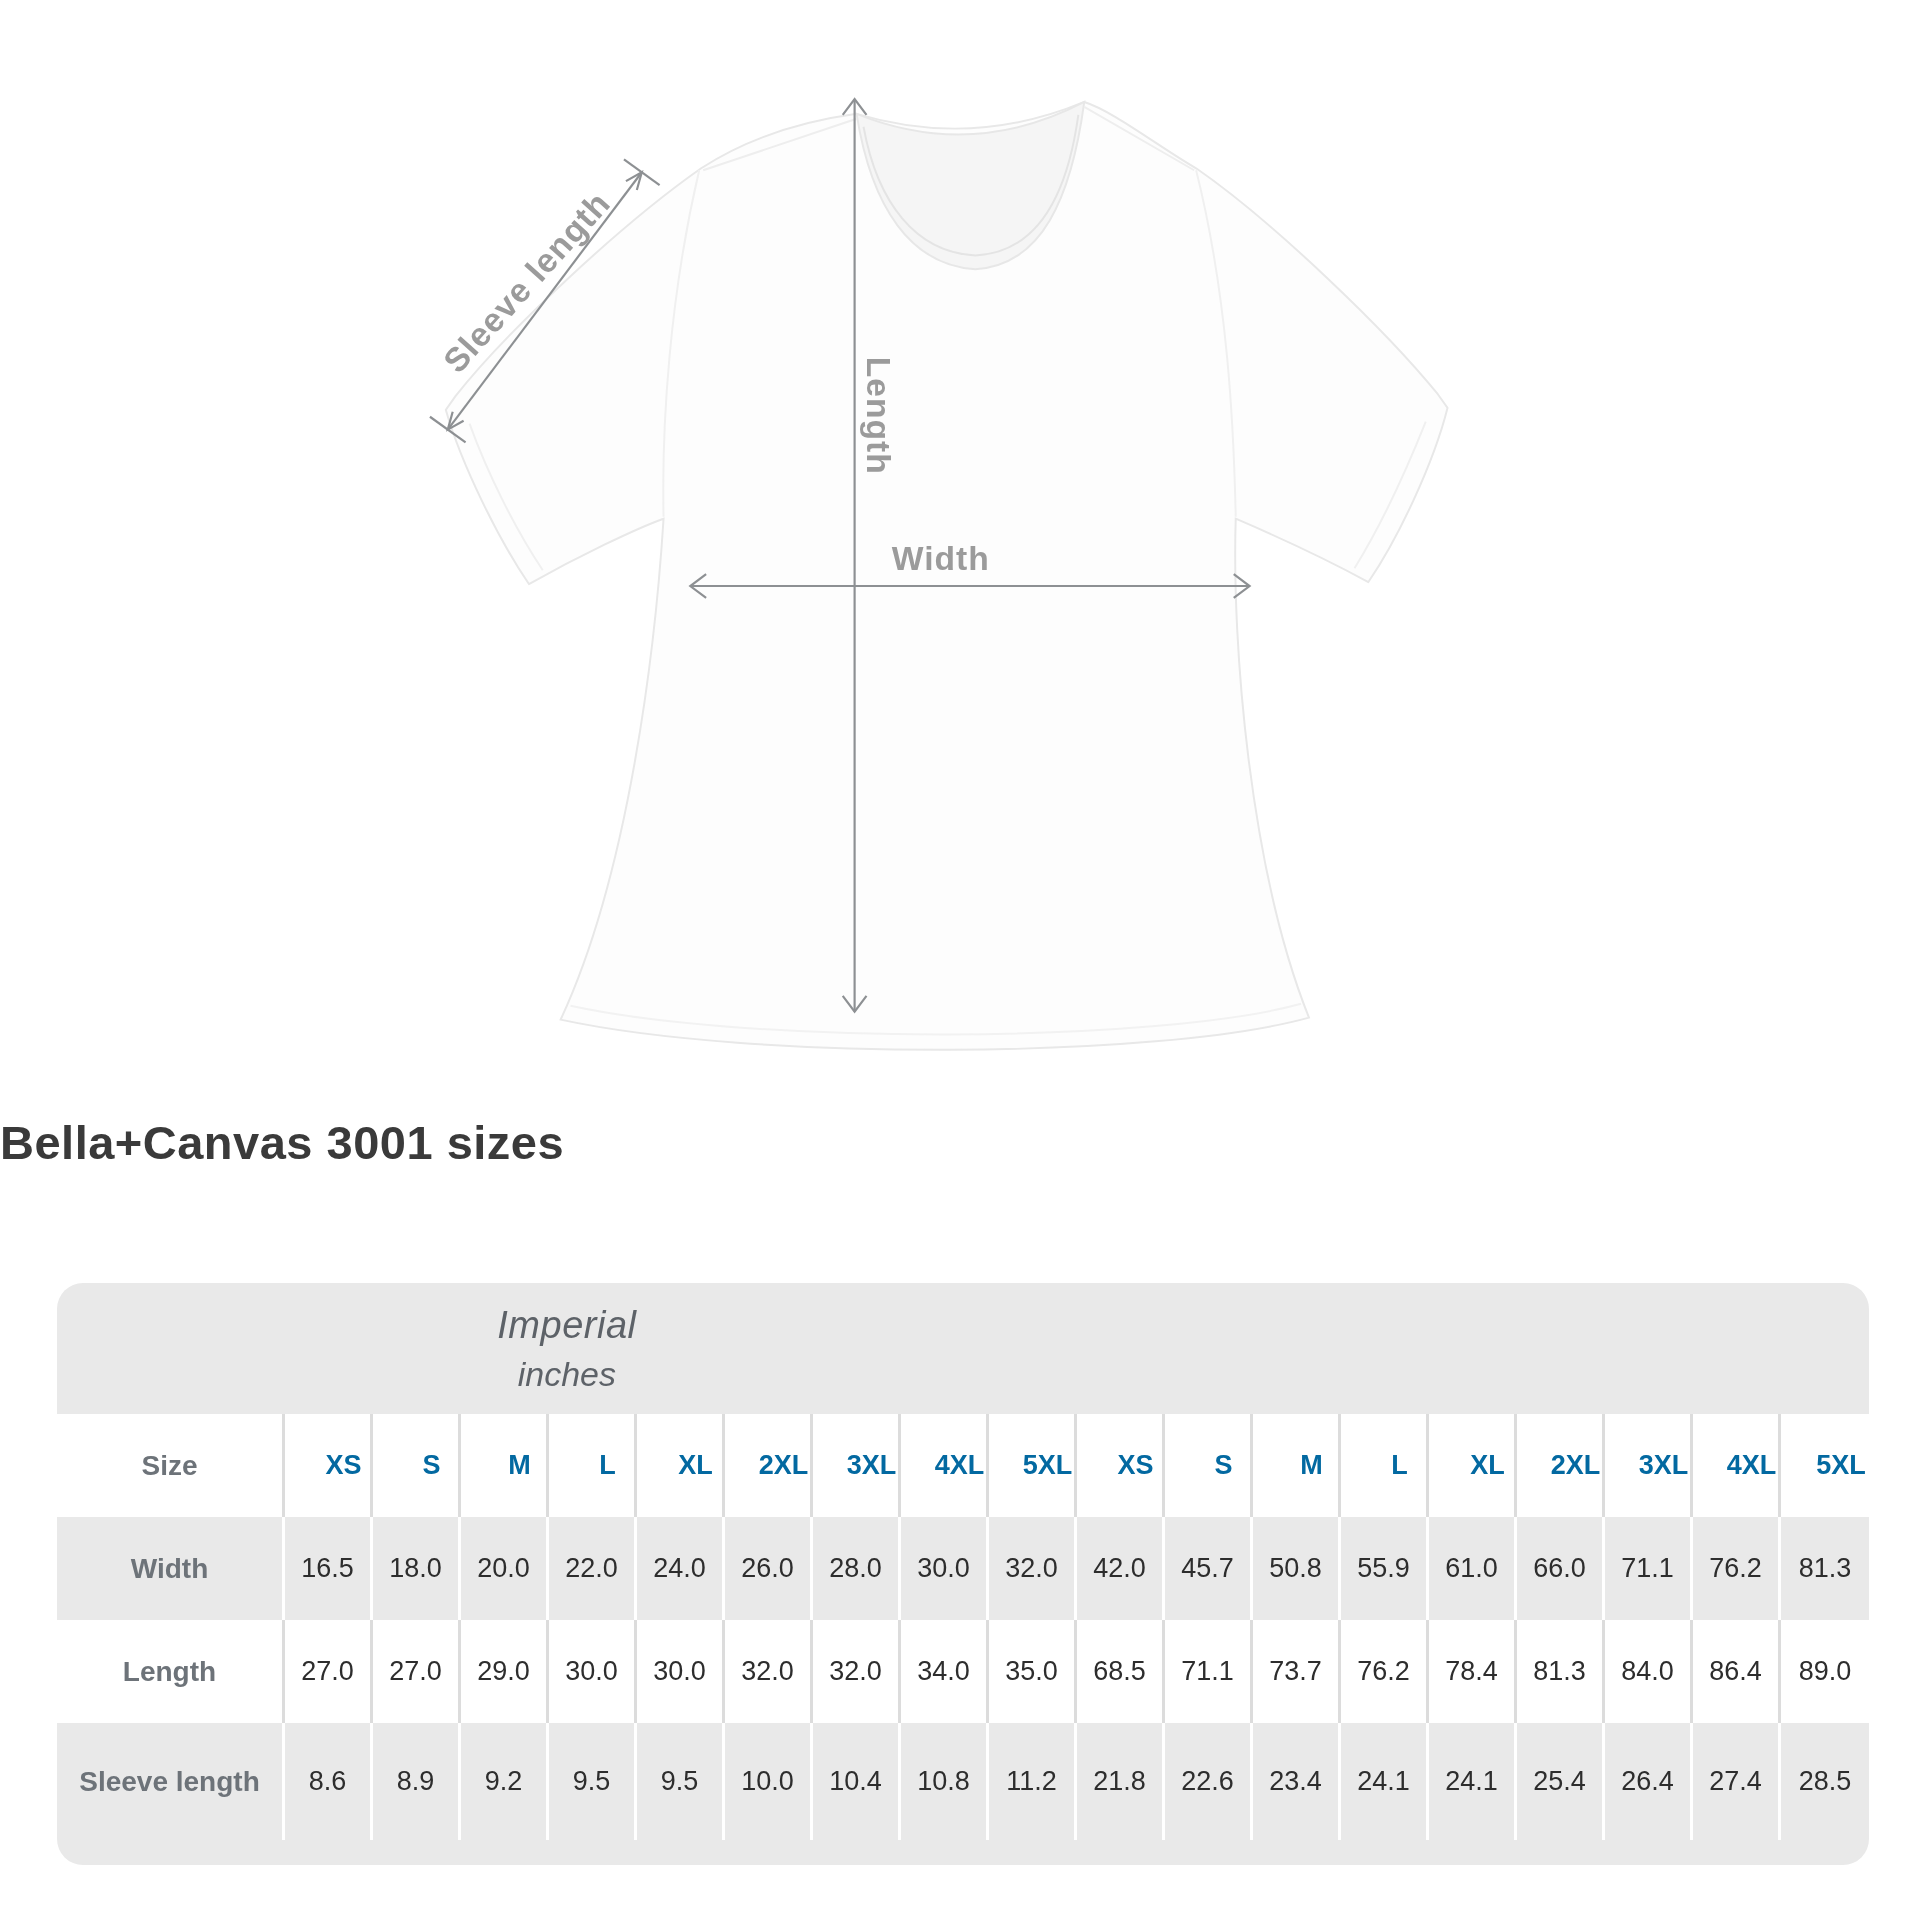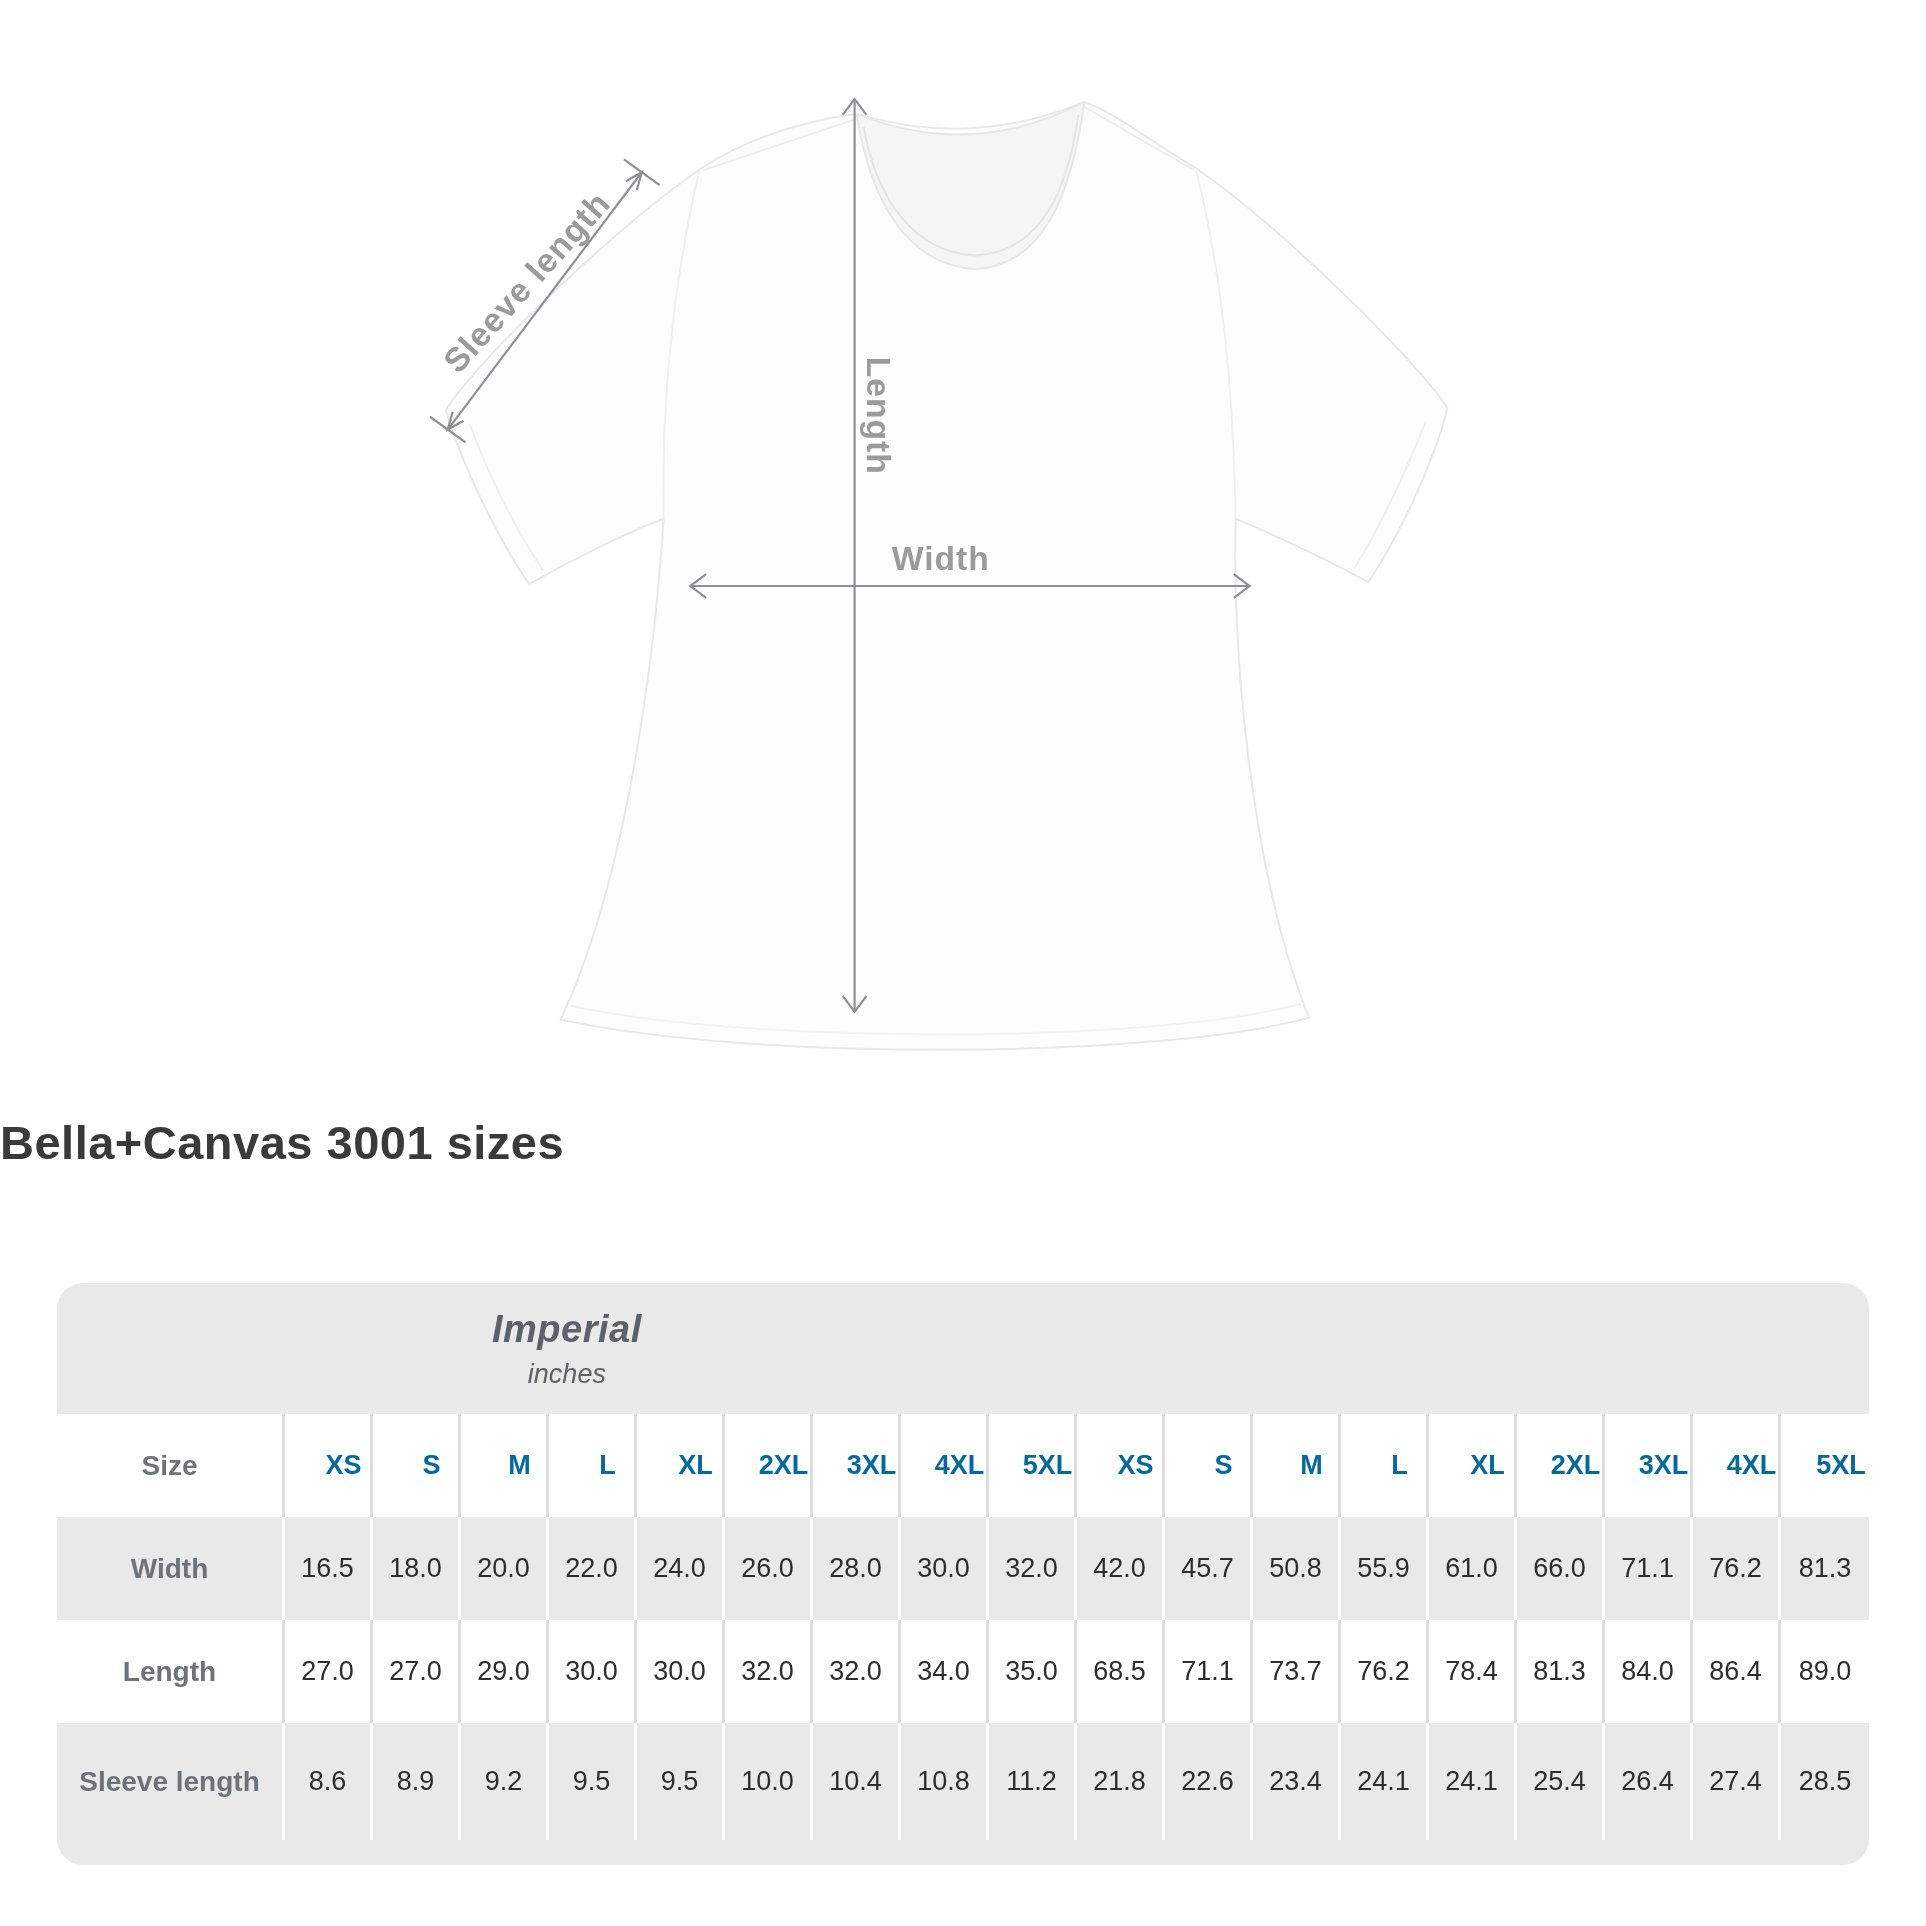--- a/index.html
+++ b/index.html
@@ -21,22 +21,22 @@
   }
   
   .size-table{
     position:absolute;left:57px;top:1283px;width:1812px;height:582px;
     background:#e9e9e9;border-radius:26px;overflow:hidden;
   }
   .group-row{display:flex;height:131px;}
   .group{display:flex;flex-direction:column;align-items:center;justify-content:center;}
   .group.imperial{width:56.28%;}
   .group.metric{width:43.72%;}
-  .g-label{font-size:38px;font-weight:bold;font-style:italic;color:#5d6268;letter-spacing:0.5px;}
-  .g-unit{font-size:27px;font-style:italic;color:#5d6268;margin-top:8px;}
+  .g-label{font-size:38px;font-weight:normal;font-style:italic;color:#5d6268;letter-spacing:0.5px;}
+  .g-unit{font-size:34px;font-style:italic;color:#5d6268;margin-top:8px;}
   .trow{display:grid;grid-template-columns:228px repeat(18,1fr);}
   .trow.header-row{height:103px;background:#ffffff;gap:32px;}
   .trow.r-gray{height:103px;background:transparent;}
   .trow.r-white{height:103px;background:#ffffff;}
   .trow.r-last{height:117px;}
   .tcell{display:flex;align-items:center;justify-content:center;font-size:27px;color:#2d2d2d;}
   .tcell.lbl{font-weight:bold;color:#6d7379;font-size:28px;}
   .tcell.szh{font-weight:bold;color:#0369a1;}
   .trow.header-row .tcell{border-right:3px solid #dcdcdc;}
   .trow.r-white .tcell{border-right:3px solid #dcdcdc;}

